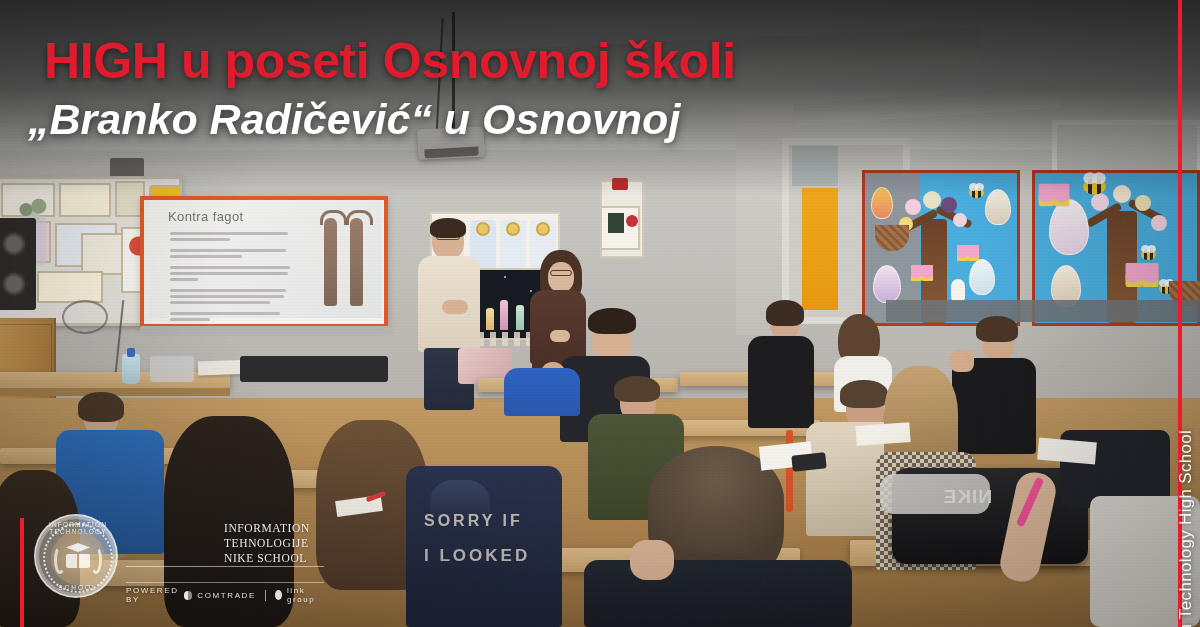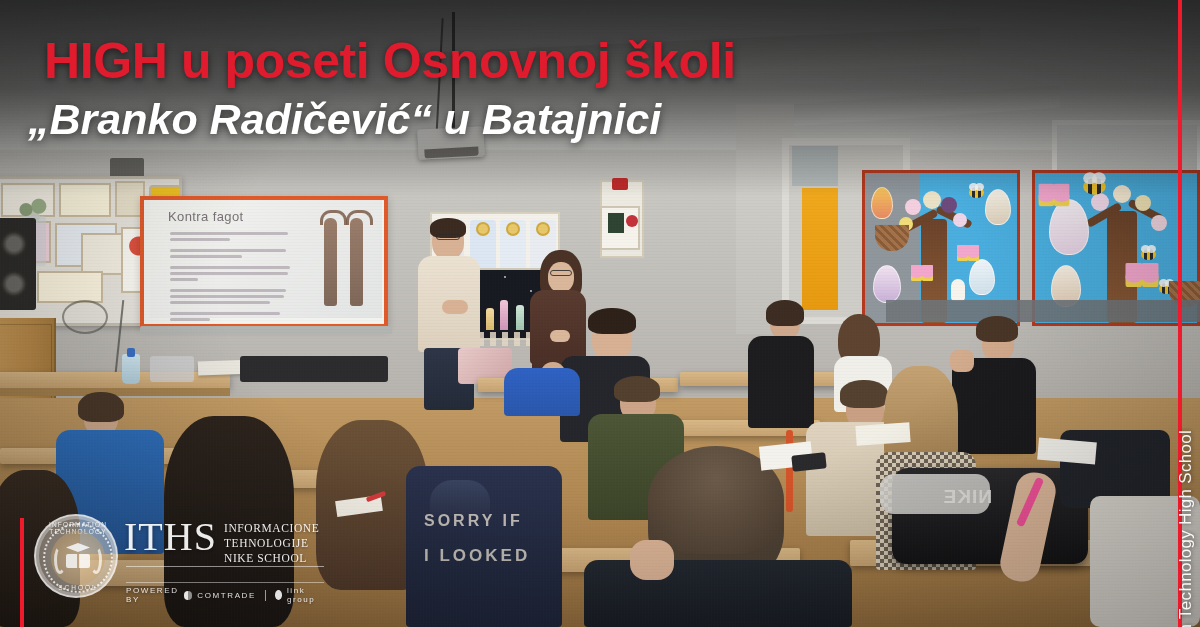--- a/index.html
+++ b/index.html
@@ -529,21 +529,21 @@
 
     <div class="blurlayer"></div>
     <div class="grain"></div>
     <div class="vignette"></div>
   </div>
 
   <div class="top-scrim"></div>
 
   <div class="titleblock">
     <div class="title-main">HIGH u poseti Osnovnoj školi</div>
-    <div class="title-sub">„Branko Radičević“ u Batajnici</div>
+    <div class="title-sub">„Branko Radičević“ u Osnovnoj</div>
   </div>
 
   <div class="rule-right"></div>
   <div class="rule-left"></div>
 
   <div class="sidetext-wrap">
     <div class="sidetext-inner">Information Technology High School</div>
   </div>
 
   <div class="logo">
@@ -551,25 +551,22 @@
       <div class="seal-ring"></div>
       <div class="seal-txt-top">INFORMATION TECHNOLOGY</div>
       <div class="seal-txt-bot">SCHOOL</div>
       <div class="seal-inner"></div>
       <div class="seal-laurel-l"></div>
       <div class="seal-laurel-r"></div>
       <div class="seal-cap"></div>
       <div class="seal-book"></div>
     </div>
 
-    <div class="logo-main">
-      <div class="iths-word">ITHS</div>
-    </div>
     <div class="iths-right">
-      <div>INFORMACIONE</div>
+      <div>INFORMATION</div>
       <div>TEHNOLOGIJE</div>
       <div>NIKE SCHOOL</div>
     </div>
     <div class="iths-rule"></div>
     <div class="iths-rule2"></div>
     <div class="powered">
       <span>POWERED BY</span>
       <span class="ct-mark"></span>
       <span>COMTRADE</span>
       <span class="divider"></span>

